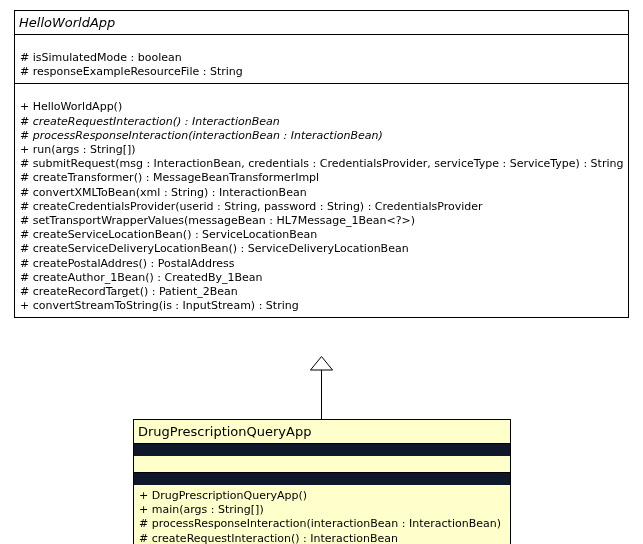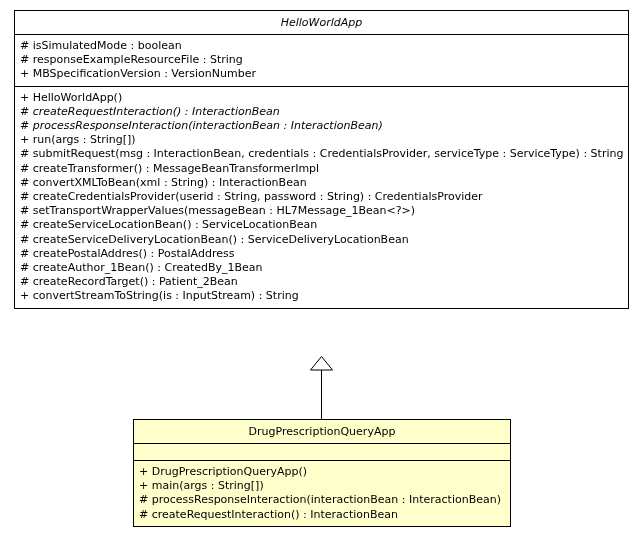--- a/index.html
+++ b/index.html
@@ -23,34 +23,35 @@
   }
 
   
   .uml-class {
     position: absolute;
     border: 1px solid #000000;
     box-sizing: border-box;
     background: #ffffff;
   }
   .uml-class .title-compartment {
-    text-align: center;
+    text-align: left;
     font-style: italic;
     padding: 5px 4px 5px 4px;
     border-bottom: 1px solid #000000;
-    font-size: 11px;
+    font-size: 13px;
     line-height: 13px;
   }
   .uml-class.concrete .title-compartment {
     font-style: normal;
   }
   .uml-class .compartment {
     padding: 4px 5px 4px 5px;
     border-bottom: 1px solid #000000;
     line-height: 14px;
+    margin-top: 12px;
   }
   .uml-class .compartment:last-child {
     border-bottom: none;
   }
   .uml-class .compartment.empty {
     height: 10px;
     padding: 3px 5px;
   }
   .member {
     white-space: nowrap;
@@ -105,21 +106,20 @@
 </head>
 <body>
 
 <div class="diagram">
 
   <div class="uml-class" id="helloWorldAppBox">
     <div class="title-compartment">HelloWorldApp</div>
     <div class="compartment">
       <div class="member"># isSimulatedMode : boolean</div>
       <div class="member"># responseExampleResourceFile : String</div>
-      <div class="member">+ MBSpecificationVersion : VersionNumber</div>
     </div>
     <div class="compartment">
       <div class="member">+ HelloWorldApp()</div>
       <div class="member abstract"># createRequestInteraction() : InteractionBean</div>
       <div class="member abstract"># processResponseInteraction(interactionBean : InteractionBean)</div>
       <div class="member">+ run(args : String[])</div>
       <div class="member"># submitRequest(msg : InteractionBean, credentials : CredentialsProvider, serviceType : ServiceType) : String</div>
       <div class="member"># createTransformer() : MessageBeanTransformerImpl</div>
       <div class="member"># convertXMLToBean(xml : String) : InteractionBean</div>
       <div class="member"># createCredentialsProvider(userid : String, password : String) : CredentialsProvider</div>

